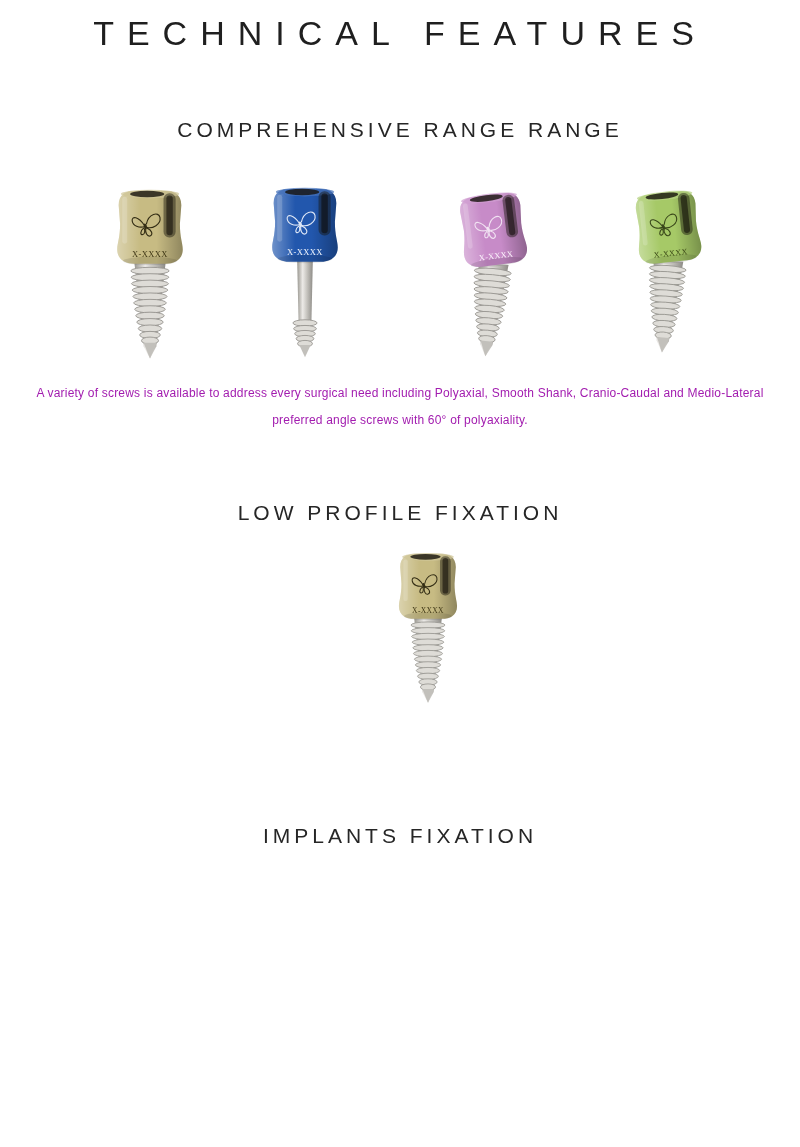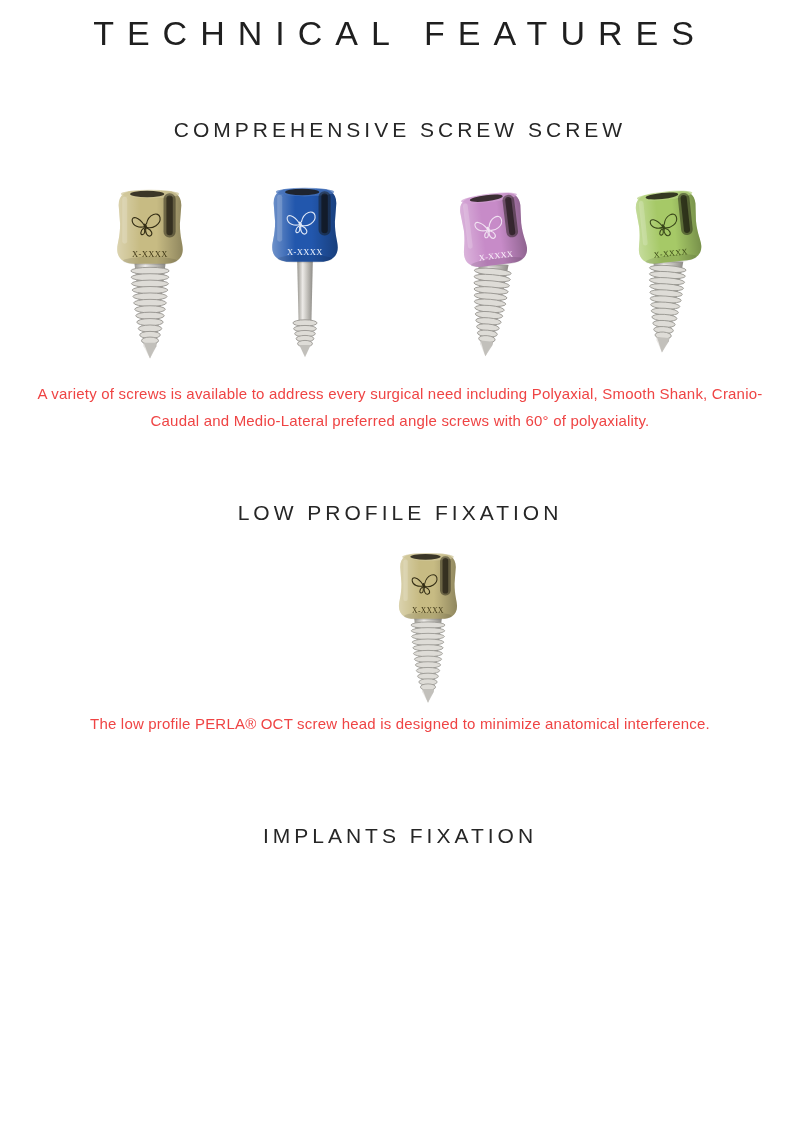--- a/index.html
+++ b/index.html
@@ -24,23 +24,23 @@
     font-size:21px;
     font-weight:400;
     letter-spacing:4px;
     color:#262626;
     white-space:nowrap;
   }
   .h-screw-range{top:118px;}
   .h-low-profile{top:501px;}
   .h-occipital{top:824px;}
   .body-text{
-    font-size:15px;
+    font-size:12px;
     line-height:27px;
-    color:#ef4444;
+    color:#a21caf;
     letter-spacing:.2px;
     margin:0 auto;
   }
   .p-screw-range{top:380px;}
   .p-screw-range .inner{max-width:736px;margin:0 auto;}
   .p-low-profile{top:710px;}
   .p-low-profile .inner{max-width:760px;margin:0 auto;}
   .p-occipital{top:1092px;}
   .p-occipital .inner{max-width:700px;margin:0 auto;}
   .screw-svg{position:absolute;overflow:visible;}
@@ -119,21 +119,21 @@
         <ellipse cx="60" cy="213" rx="14.5" ry="4.5" fill="#dedcd7" stroke="#94928d" stroke-width="1.2"></ellipse>
         <ellipse cx="60" cy="220" rx="12.5" ry="4.5" fill="#dedcd7" stroke="#94928d" stroke-width="1.2"></ellipse>
         <ellipse cx="60" cy="227" rx="10.5" ry="4.5" fill="#dedcd7" stroke="#94928d" stroke-width="1.2"></ellipse>
         <path d="M52,229 L60,246 L68,229 Z" fill="#c2c0bb"></path>
       </g>
     </defs>
   </svg>
 
   <div class="abs page-title">TECHNICAL FEATURES</div>
 
-  <div class="abs section-heading h-screw-range">COMPREHENSIVE SCREW SCREW</div>
+  <div class="abs section-heading h-screw-range">COMPREHENSIVE RANGE RANGE</div>
 
   <svg class="screw-svg" style="left:85px;top:184px;width:130px;height:178px" viewBox="0 0 120 250" role="img">
     <use href="#g-shank-long"></use>
     <g>
       <use href="#g-head" color="#c7bb83"></use>
       <use href="#g-butterfly" color="#332d14"></use>
       <text class="screw-label" x="60" y="103" text-anchor="middle" fill="#3f3716">X-XXXX</text>
     </g>
   </svg>
 
@@ -176,23 +176,20 @@
 
   <svg class="screw-svg" style="left:363px;top:548px;width:130px;height:158px" viewBox="0 0 120 250" role="img">
     <use href="#g-shank-long"></use>
     <g>
       <use href="#g-head" color="#c7bb83"></use>
       <use href="#g-butterfly" color="#332d14"></use>
       <text class="screw-label" x="60" y="103" text-anchor="middle" fill="#3f3716">X-XXXX</text>
     </g>
   </svg>
 
-  <div class="abs body-text p-low-profile">
-    <div class="inner">The low profile PERLA® OCT screw head is designed to minimize anatomical interference.</div>
-  </div>
 
   <div class="abs section-heading h-occipital">IMPLANTS FIXATION</div>
 
   <svg class="plate-svg" viewBox="0 0 230 205" role="img">
     <g transform="rotate(2 115 100)">
 
       <g>
         <circle cx="121" cy="32" r="27" fill="url(#gradPlate)"></circle>
         <path d="M95,22 C95,12 145,12 145,22 L153,122 L87,122 Z" fill="url(#gradPlate)"></path>
         <path d="M58,162 L89,102 L153,102 L188,166 Z" fill="url(#gradPlate)"></path>

